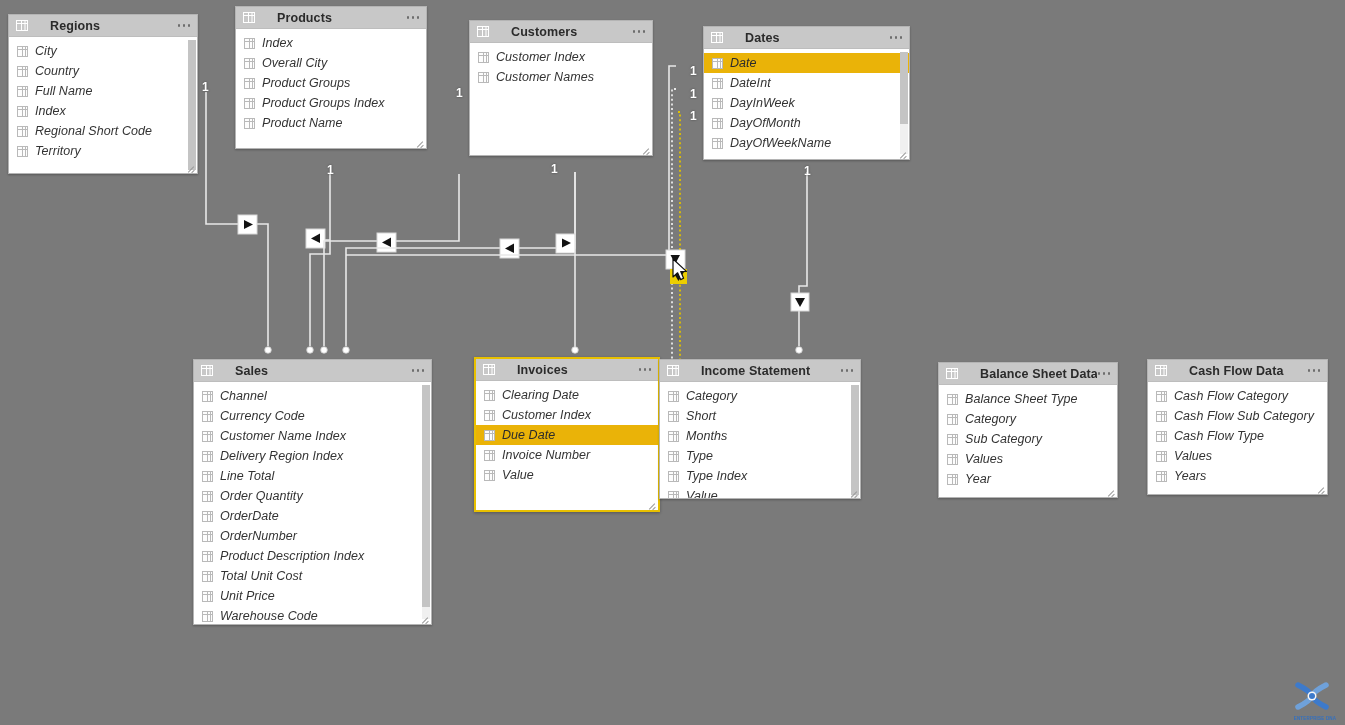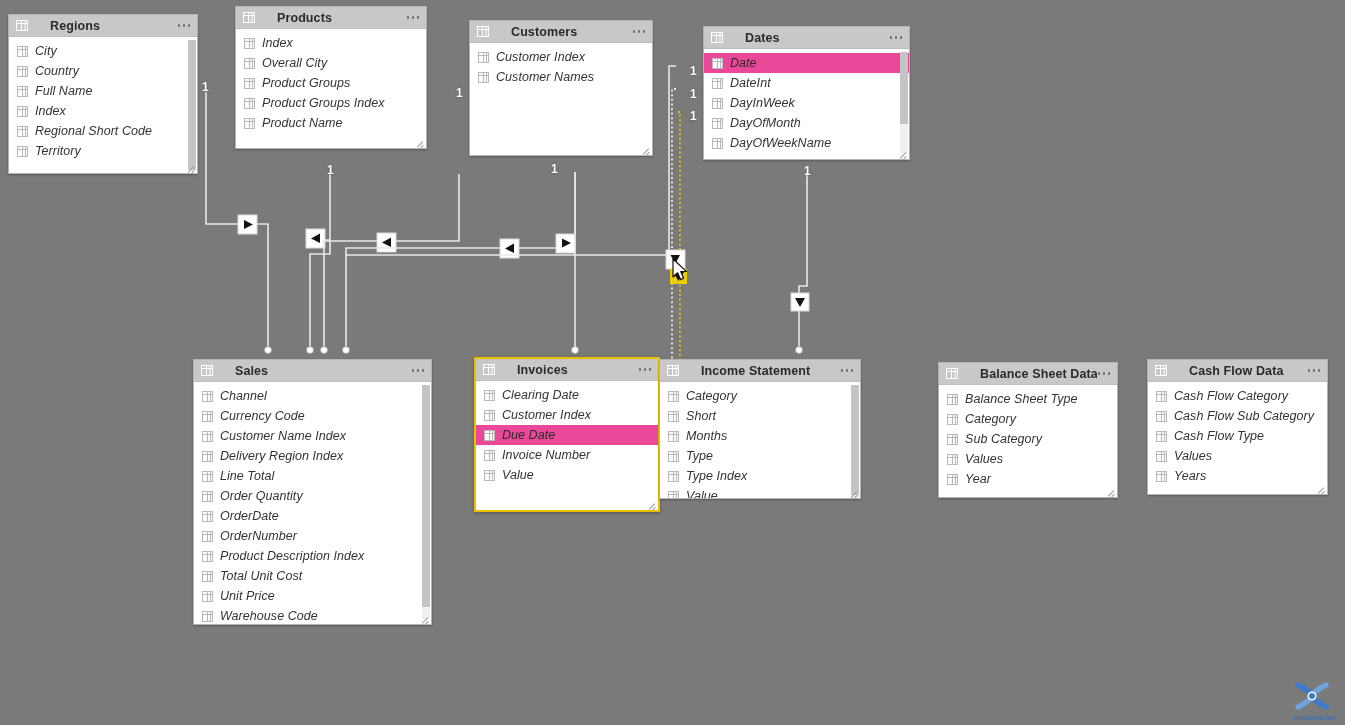--- a/index.html
+++ b/index.html
@@ -83,21 +83,21 @@
   }
   .field-row {
     display: flex;
     align-items: center;
     height: 20px;
     padding-left: 8px;
     white-space: nowrap;
     font-style: italic;
   }
   .field-row.highlight {
-    background: #ec4899;
+    background: #eab308;
     text-align: right;
   }
   .field-label {
     font-size: 12.5px;
     color: #333333;
     margin-left: 7px;
     letter-spacing: 0.05px;
   }
   .field-row.highlight .field-label { color: #2b2b2b; }
 

